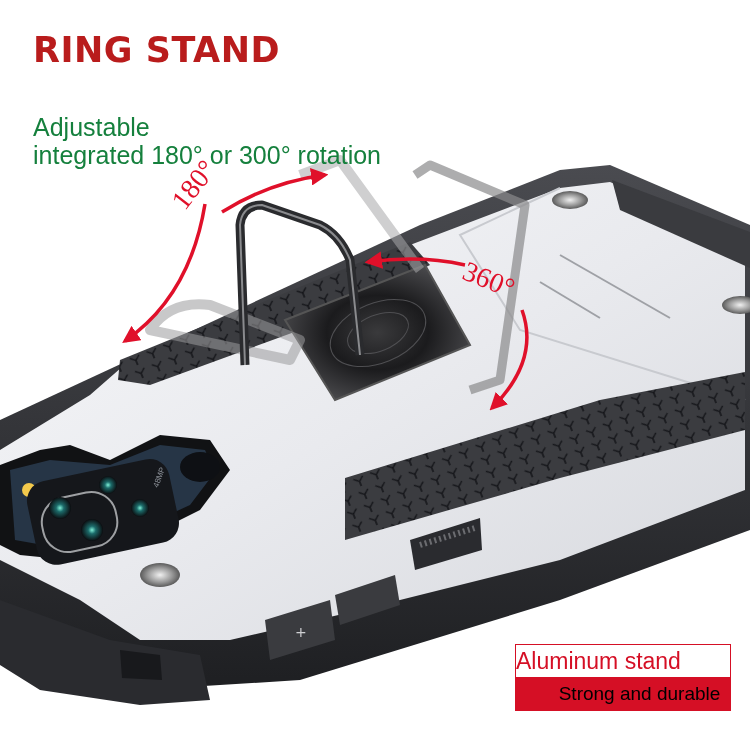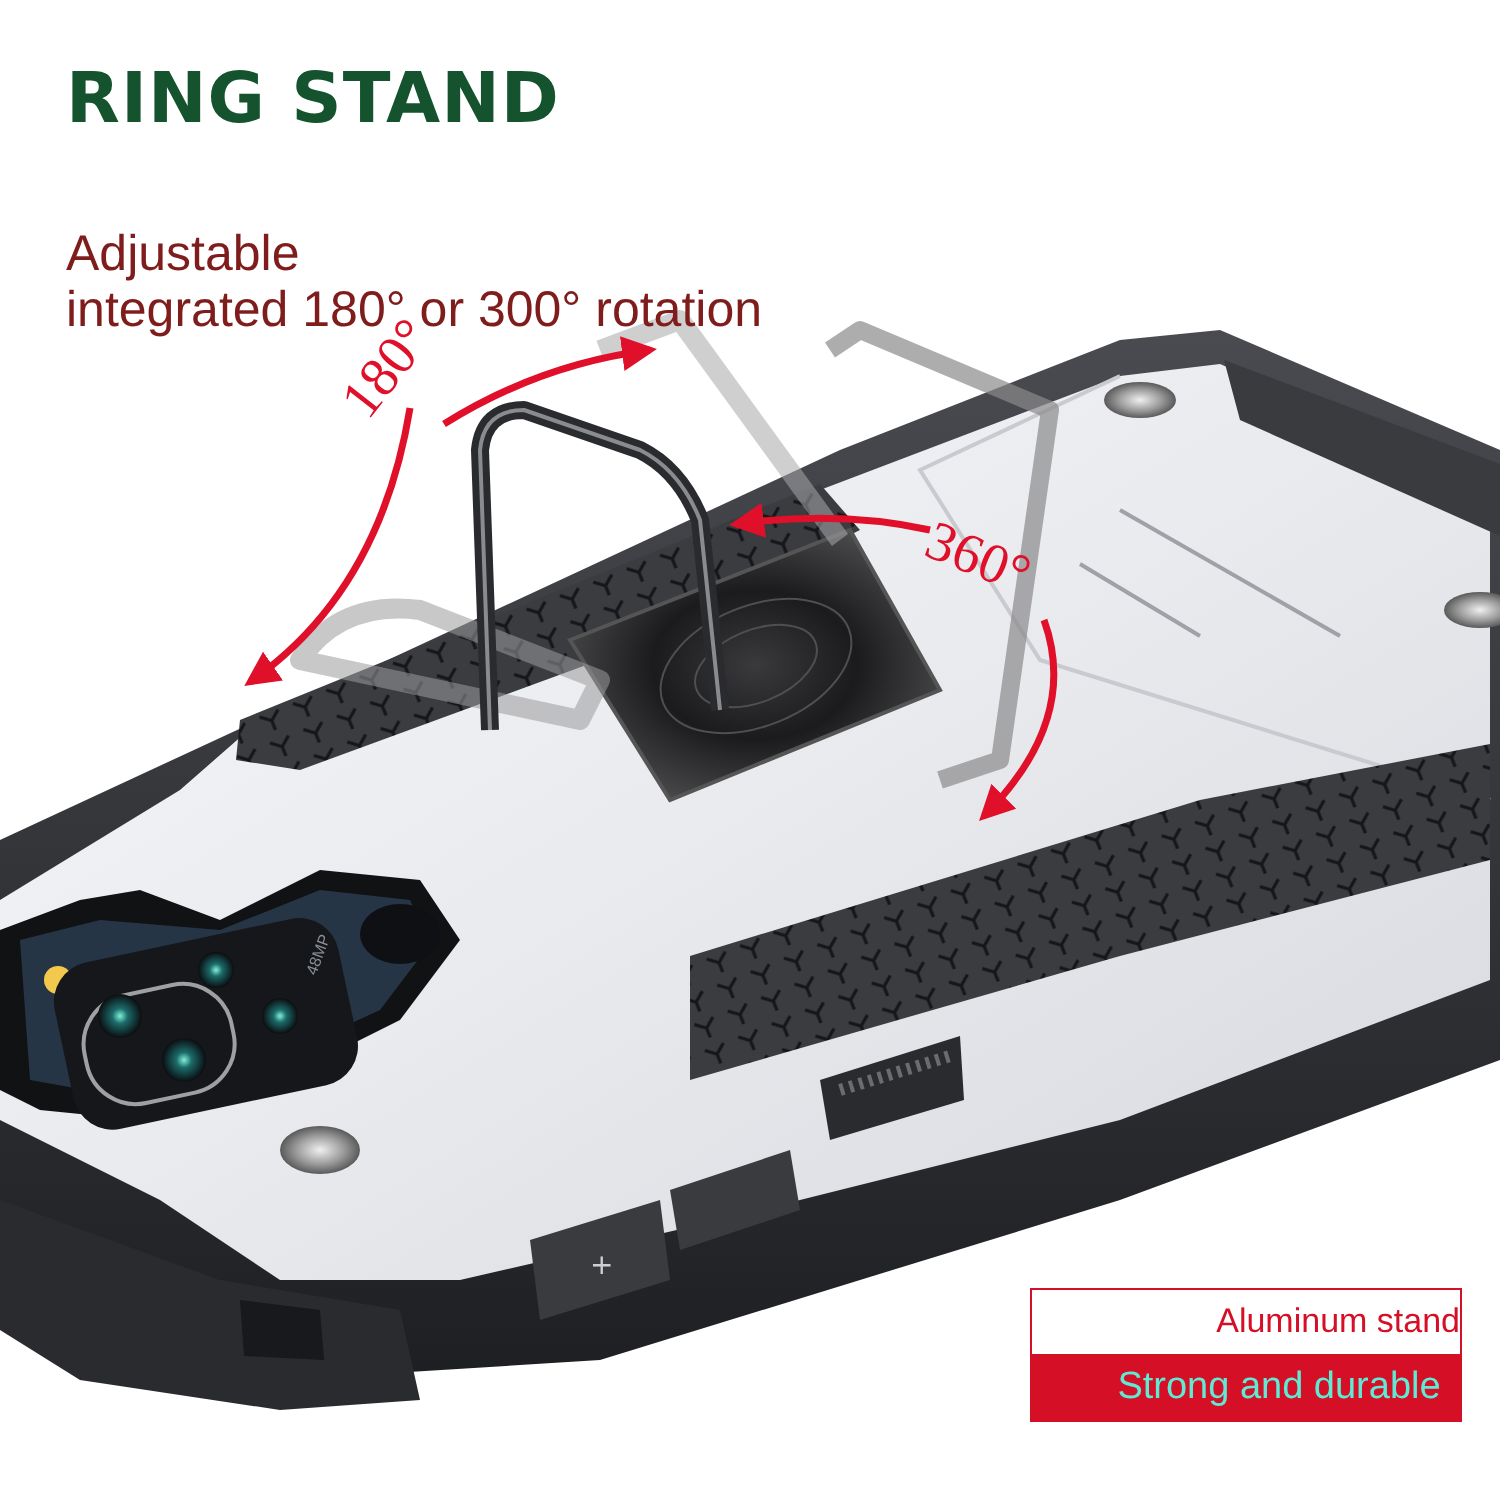--- a/index.html
+++ b/index.html
@@ -1,27 +1,27 @@
 <!DOCTYPE html>
 <html><head>
   <meta charset="utf-8">
   <style>
     html, body { margin: 0; padding: 0; background: #ffffff; }
     .canvas { position: relative; width: 750px; height: 750px; overflow: hidden; background: #ffffff; font-family: "Liberation Sans", sans-serif; }
-    .headline { position: absolute; left: 33px; top: 30px; margin: 0; color: #14532d; font-family: "DejaVu Sans", sans-serif; font-weight: bold; font-size: 35px; line-height: 41px; letter-spacing: 0.5px; }
+    .headline { position: absolute; left: 33px; top: 30px; margin: 0; color: #b91c1c; font-family: "DejaVu Sans", sans-serif; font-weight: bold; font-size: 35px; line-height: 41px; letter-spacing: 0.5px; }
     .headline span { display: block; }
-    .subtitle { position: absolute; left: 33px; top: 113px; color: #7f1d1d; font-family: "Liberation Sans", sans-serif; font-size: 25px; line-height: 28px; }
+    .subtitle { position: absolute; left: 33px; top: 113px; color: #15803d; font-family: "Liberation Sans", sans-serif; font-size: 25px; line-height: 28px; }
     .subtitle span { display: block; }
     .art { position: absolute; left: 0; top: 0; width: 750px; height: 750px; }
     .deg { position: absolute; color: #e0102a; font-family: "Liberation Serif", serif; font-size: 28px; }
     .deg-180 { left: 165px; top: 196px; transform: rotate(-52deg); transform-origin: left top; }
     .deg-360 { left: 470px; top: 255px; transform: rotate(22deg); transform-origin: left top; }
     .badge { position: absolute; left: 515px; top: 644px; width: 214px; border: 1.5px solid #d50f25; }
-    .badge-top { height: 32px; line-height: 32px; background: #ffffff; color: #d50f25; text-align: right; font-size: 17px; }
-    .badge-bottom { height: 33px; line-height: 33px; background: #d50f25; color: #5eead4; text-align: center; font-size: 19px; padding-left: 33px; }
+    .badge-top { height: 32px; line-height: 32px; background: #ffffff; color: #d50f25; text-align: left; font-size: 23px; }
+    .badge-bottom { height: 33px; line-height: 33px; background: #d50f25; color: #000000; text-align: center; font-size: 19px; padding-left: 33px; }
   </style>
 </head>
 <body>
 
 <div class="canvas">
 
   <svg class="art" viewBox="0 0 750 750" xmlns="http://www.w3.org/2000/svg">
     <defs>
       <linearGradient id="caseBody" x1="0" y1="0" x2="1" y2="1">
         <stop offset="0" stop-color="#f7f8fa"></stop>

